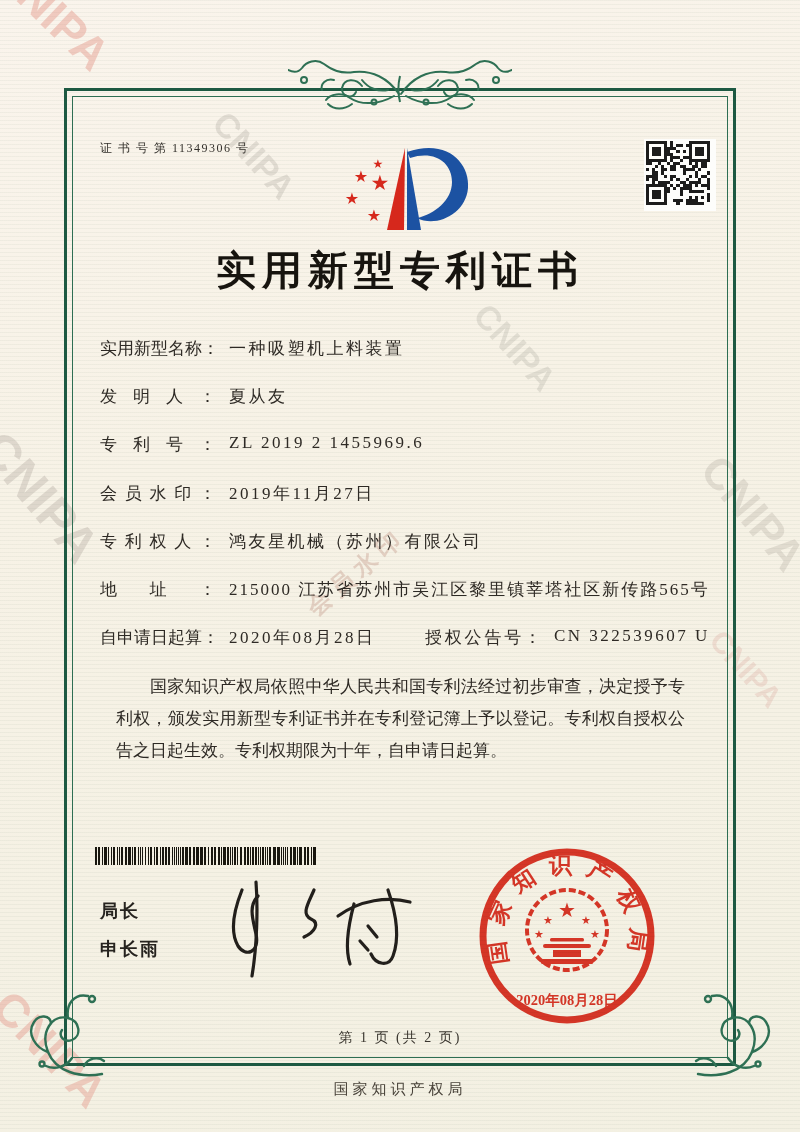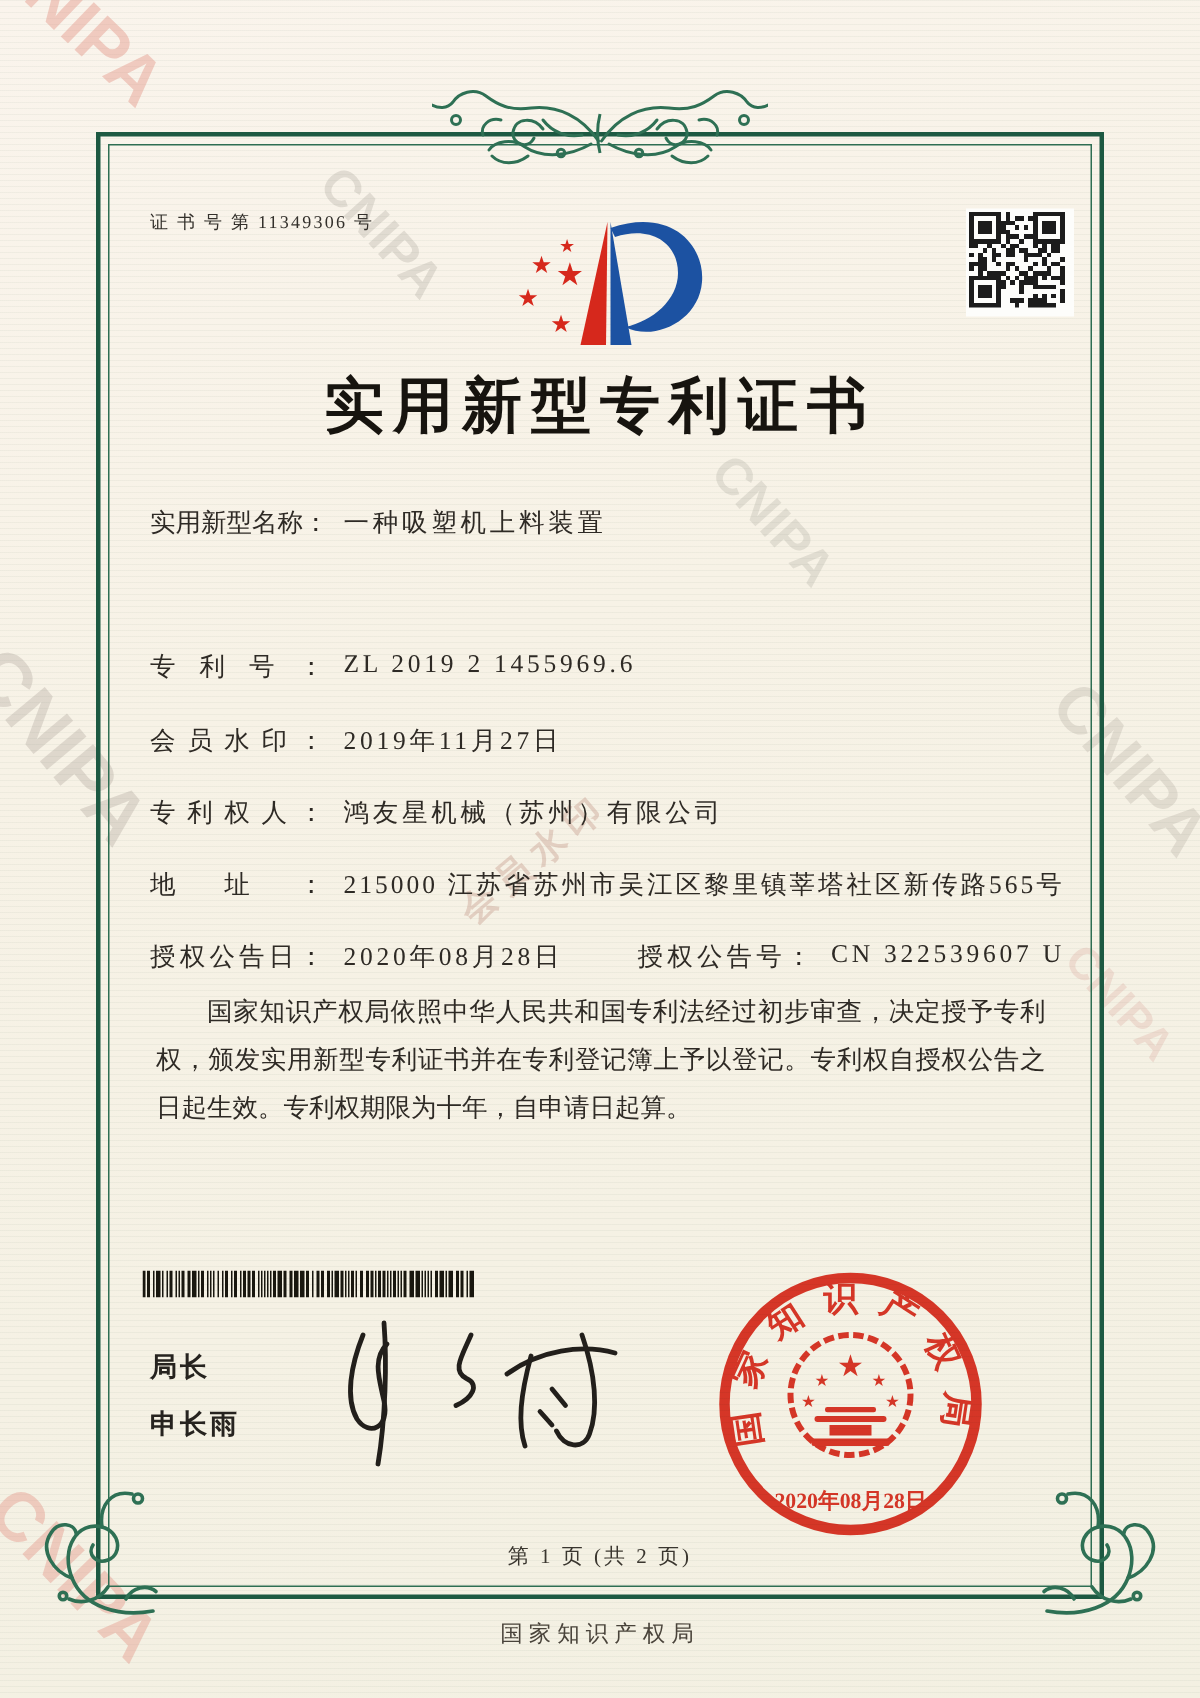--- a/index.html
+++ b/index.html
@@ -25,21 +25,21 @@
   
   .fields{left:100px;top:337px;width:604px;height:330px;}
   .frow{position:absolute;left:0;font-size:17px;white-space:nowrap;}
   .flabel{display:inline-block;width:116px;text-align:justify;text-align-last:justify;
           vertical-align:top;color:#2e2a25;}
   .fvalue{margin-left:13px;letter-spacing:2.5px;color:#2e2a25;}
   .pair2{position:absolute;left:325px;top:0;white-space:nowrap;}
   
   .body-text{left:100px;top:655px;width:601px;font-size:17px;line-height:32px;
              text-align:justify;color:#2e2a25;}
-  .body-text p{margin:4px;text-indent:2em;}
+  .body-text p{margin:16px;text-indent:2em;}
   
   .barcode{left:95px;top:847px;width:226px;height:18px;white-space:nowrap;overflow:hidden;}
   .barcode i{display:inline-block;height:100%;background:#19170f;vertical-align:top;}
   
   .signer-pos{left:100px;top:899px;font-size:18px;font-weight:600;color:#26231f;
               font-family:"Liberation Sans",sans-serif;letter-spacing:2px;}
   .signer-name{left:100px;top:937px;font-size:18px;font-weight:600;color:#26231f;
               font-family:"Liberation Sans",sans-serif;letter-spacing:2px;}
   .sig{left:212px;top:874px;width:222px;height:110px;}
   
@@ -370,34 +370,37 @@
         <rect x="18" y="20" width="1" height="1" fill="#1c1c1c"></rect>
       </svg>
   </div>
 
   <div class="abs title">实用新型专利证书</div>
 
   <div class="abs fields">
     <div class="frow" style="top:0px">
       <span class="flabel">实用新型名称：</span><span class="fvalue">一种吸塑机上料装置</span>
     </div>
+    <div class="frow" style="top:48px">
+      <span class="flabel">发明人：</span><span class="fvalue">夏从友</span>
+    </div>
     <div class="frow" style="top:96px">
       <span class="flabel">专利号：</span><span class="fvalue">ZL 2019 2 1455969.6</span>
     </div>
     <div class="frow" style="top:145px">
       <span class="flabel">会员水印：</span><span class="fvalue">2019年11月27日</span>
     </div>
     <div class="frow" style="top:193px">
       <span class="flabel">专利权人：</span><span class="fvalue">鸿友星机械（苏州）有限公司</span>
     </div>
     <div class="frow" style="top:241px">
       <span class="flabel">地址：</span><span class="fvalue" style="letter-spacing:2px">215000 江苏省苏州市吴江区黎里镇莘塔社区新传路565号</span>
     </div>
     <div class="frow" style="top:289px">
-      <span class="flabel">授权公告日：</span><span class="fvalue">2020年08月28日</span>
+      <span class="flabel">自申请日起算：</span><span class="fvalue">2020年08月28日</span>
       <span class="pair2">
         <span class="flabel">授权公告号：</span><span class="fvalue">CN 322539607 U</span>
       </span>
     </div>
   </div>
 
   <div class="abs body-text">
     <p>国家知识产权局依照中华人民共和国专利法经过初步审查，决定授予专利权，颁发实用新型专利证书并在专利登记簿上予以登记。专利权自授权公告之日起生效。专利权期限为十年，自申请日起算。</p>
   </div>
 

